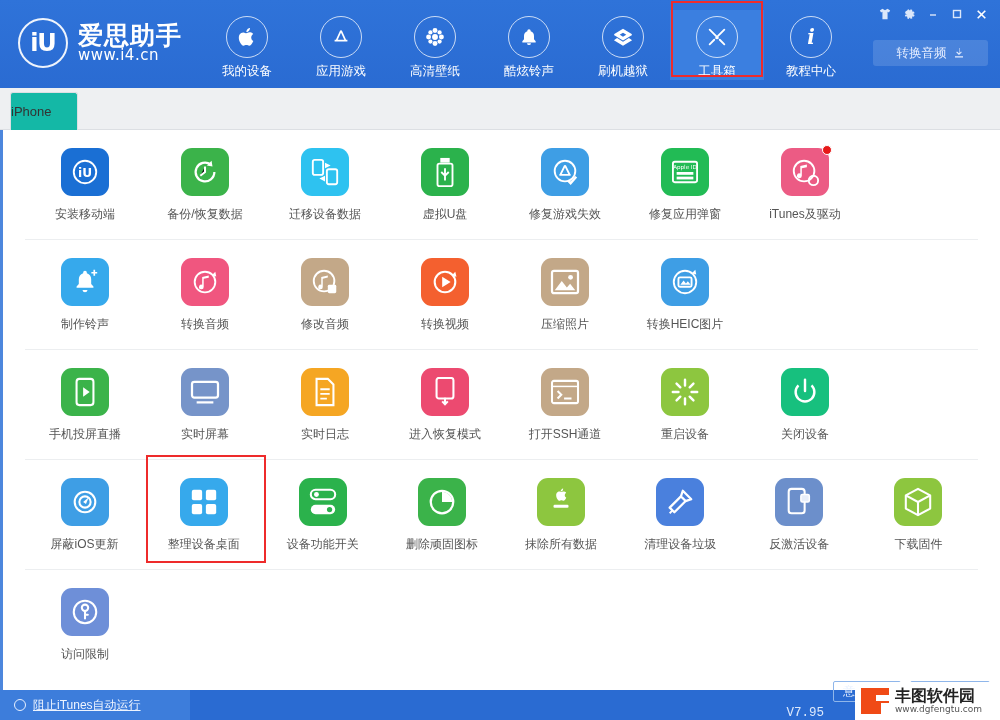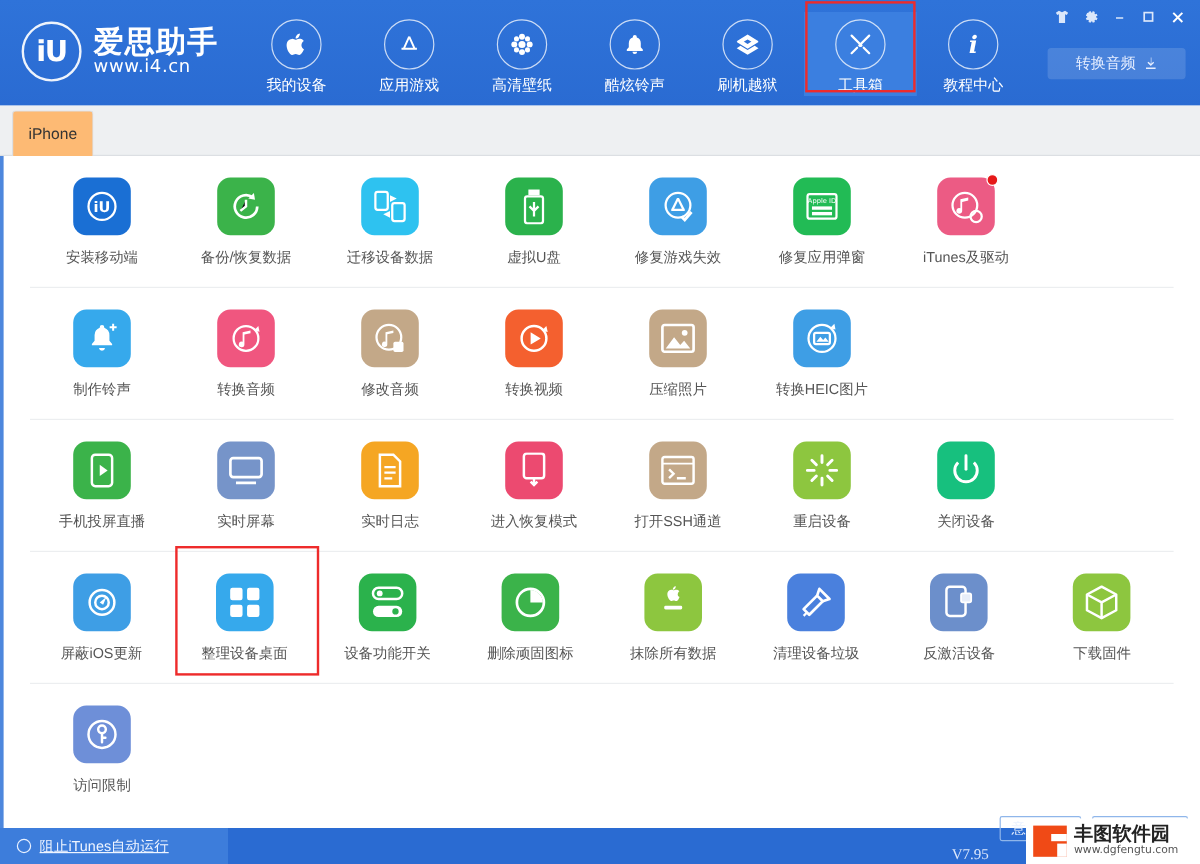--- a/index.html
+++ b/index.html
@@ -78,24 +78,24 @@
   
   .tabbar {
     position: absolute; left: 0; top: 88px;
     width: 1000px; height: 42px;
     background: #eef0f2;
     border-bottom: 1px solid #dcdfe3;
   }
   .tab {
     position: absolute; left: 10px; top: 4px;
     width: 68px; height: 38px;
-    background: #fdba74;
+    background: #14b8a6;
     border: 1px solid #dcdfe3; border-bottom: none;
     border-radius: 3px 3px 0 0;
-    display: flex; align-items: center; justify-content: center;
+    display: flex; align-items: center; 
     font-size: 13px; color: #333; cursor: pointer;
   }
 
   
   .content {
     position: absolute; left: 0; top: 130px;
     width: 1000px; height: 560px;
     background: #fff;
     border-left: 3px solid #4d87dd;
     overflow: hidden;
@@ -148,21 +148,21 @@
     width: 12px; height: 12px; border-radius: 50%;
     border: 1.5px solid #e8f0ff; display:inline-block;
   }
   .sb-left span.txt {
     color: #eef4ff; font-size: 12px; text-decoration: underline;
   }
   .sb-right {
     margin-left: auto; display: flex; align-items: center;
     gap: 9px; padding-right: 10px;
   }
-  .ver { color: #dce8fb; font-size: 12.5px; font-family: Liberation Serif, serif; margin-top: 44px; }
+  .ver { color: #dce8fb; font-size: 12.5px; font-family: Liberation Mono, monospace; margin-top: 44px; }
   .sb-btn {
     height: 21px; padding: 0 9px; border: 1px solid #8fb6ea;
     border-radius: 2px; color: #eaf2ff; font-size: 12px;
     display: flex; align-items: center; cursor: pointer;
   }
   .watermark {
     position: absolute; right: 0; bottom: 0;
     width: 145px; height: 38px; background: #fff;
     display: flex; align-items: center; gap: 6px;
     padding-left: 6px;

